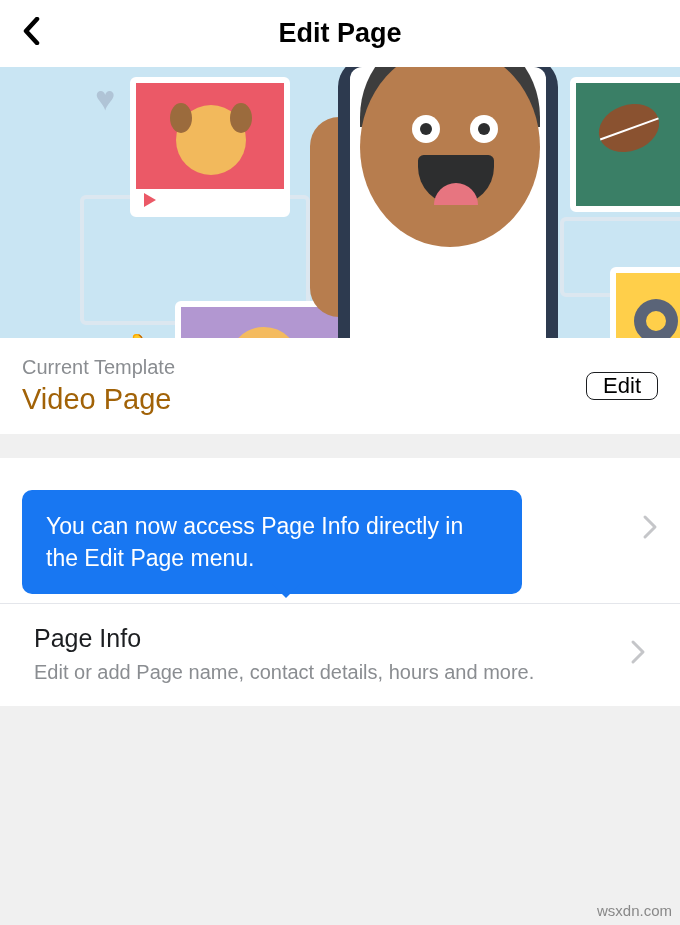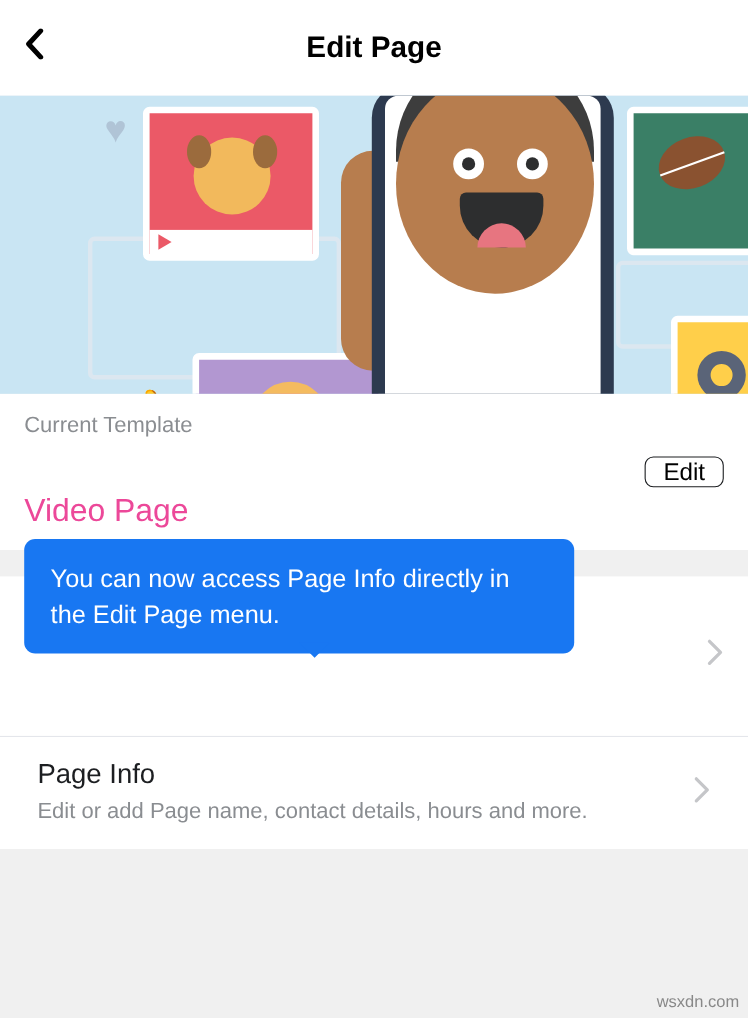--- a/index.html
+++ b/index.html
@@ -1,24 +1,24 @@
 <!DOCTYPE html>
 <html><head>
   <meta charset="utf-8">
   <style>
     * { margin: 0; padding: 0; box-sizing: border-box; }
     body { font-family: -apple-system, Helvetica, Arial, sans-serif; background: #f0f0f0; width: 680px; }
-    .header { background: #fff; height: 87px; display: flex; align-items: center; padding: 0 20px; position: relative; }
+    .header { background: #fff; height: 67px; display: flex; align-items: center; padding: 0 20px; position: relative; }
     .back-btn { position: absolute; left: 22px; font-size: 34px; font-weight: bold; cursor: pointer; }
     .header-title { flex: 1; text-align: center; font-size: 27px; font-weight: 600; }
     .hero { height: 271px; background: #c9e5f3; position: relative; overflow: hidden; }
     .template-section { background: #fff; padding: 18px 22px; display: flex; justify-content: space-between; align-items: center; }
-    .template-left { display: flex; flex-direction: column; gap: 46px; }
+    .template-left { display: flex; flex-direction: column; }
     .template-label { color: #8a8d91; font-size: 20px; margin-bottom: 4px; }
-    .template-name { font-size: 29px; font-weight: 400; color: #ec4899; }
+    .template-name { font-size: 29px; font-weight: 400; color: #a16207; }
     .edit-btn { border: 1.5px solid #1c1e21; border-radius: 8px; background: #fff; padding: 0 16px; font-size: 22px; font-weight: 400; cursor: pointer; }
     .spacer { height: 24px; background: #f0f0f0; }
     .list { background: #fff; }
     .list-item { padding: 20px 34px; border-bottom: 1px solid #e4e6eb; display: flex; justify-content: space-between; align-items: center; position: relative; }
     .list-item:last-child { border-bottom: none; }
     .item-content { flex: 1; padding-right: 20px; }
     .item-title { font-size: 25px; font-weight: 400; color: #1c1e21; margin-bottom: 6px; }
     .item-desc { font-size: 20px; color: #8a8d91; line-height: 1.35; }
     .chevron { color: #c5c6c9; font-size: 28px; }
     .highlighted { border: 6px solid #ff0000; }

